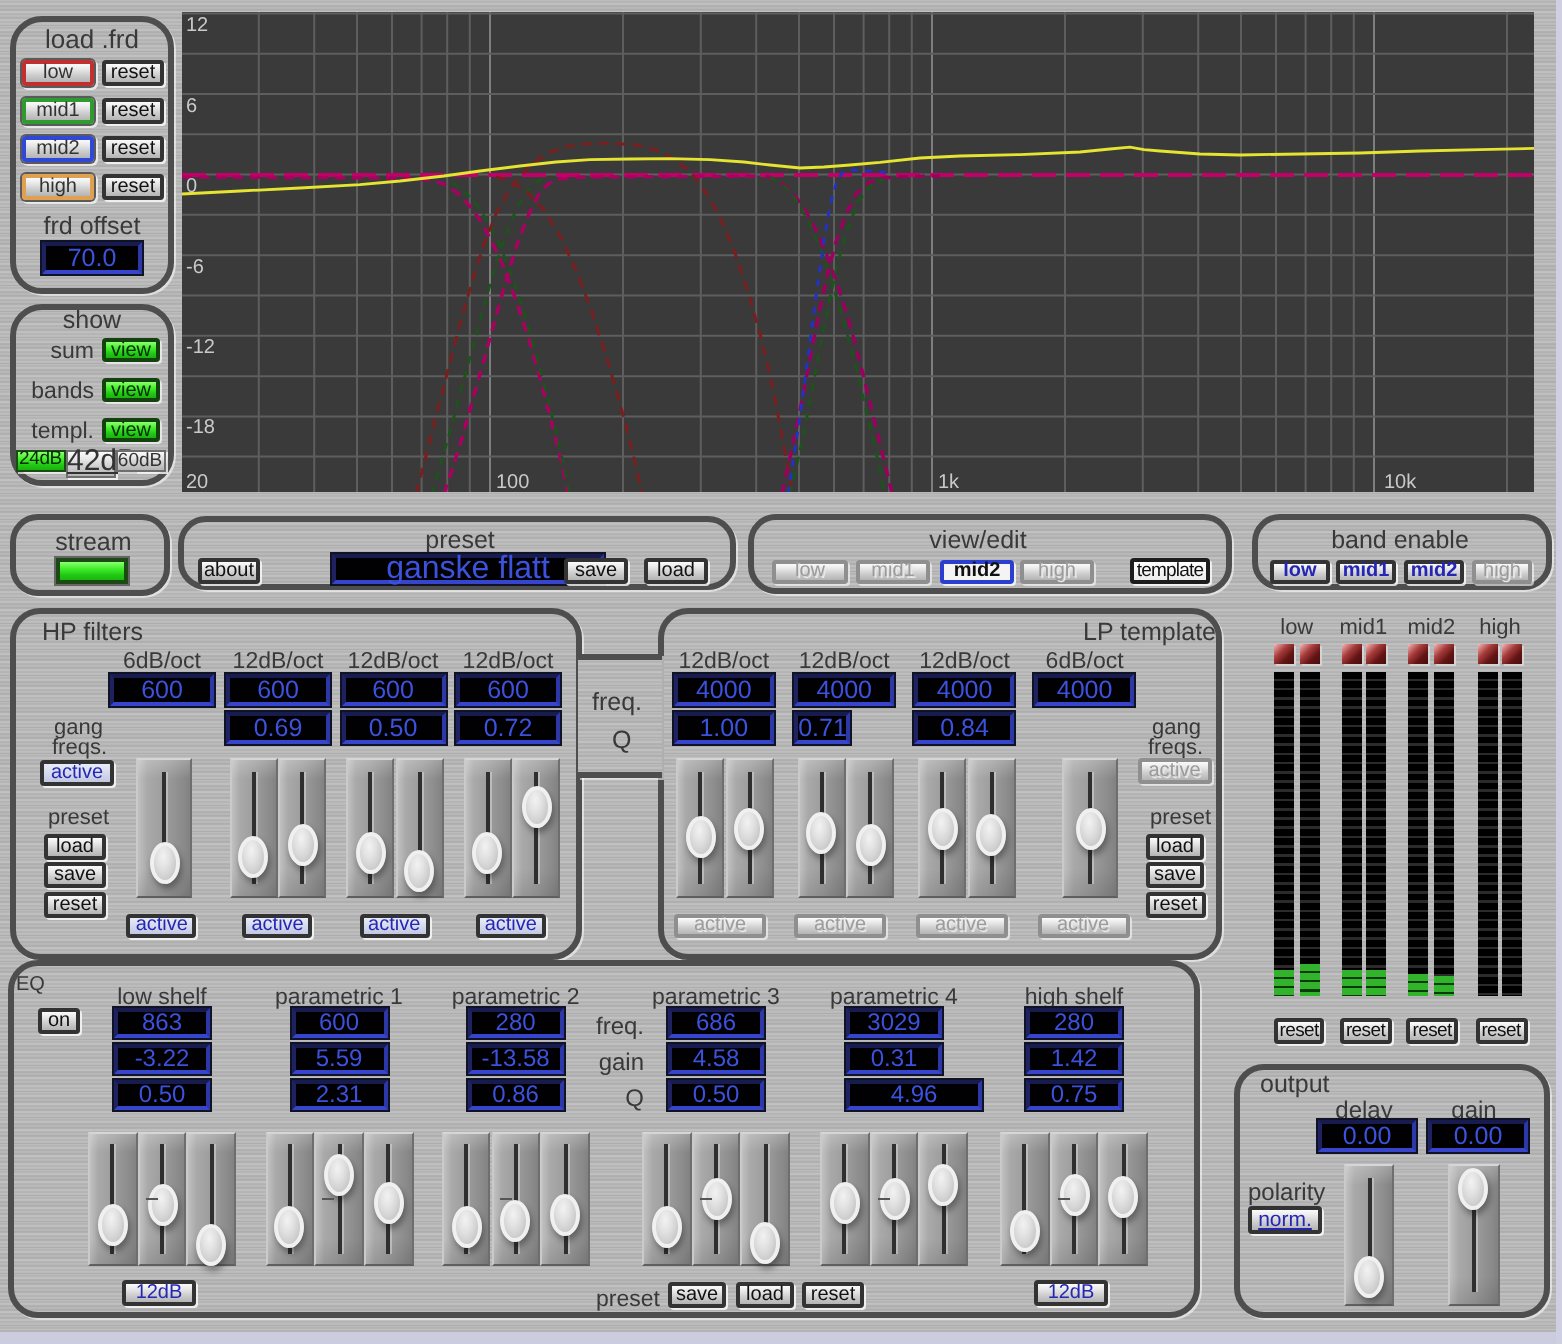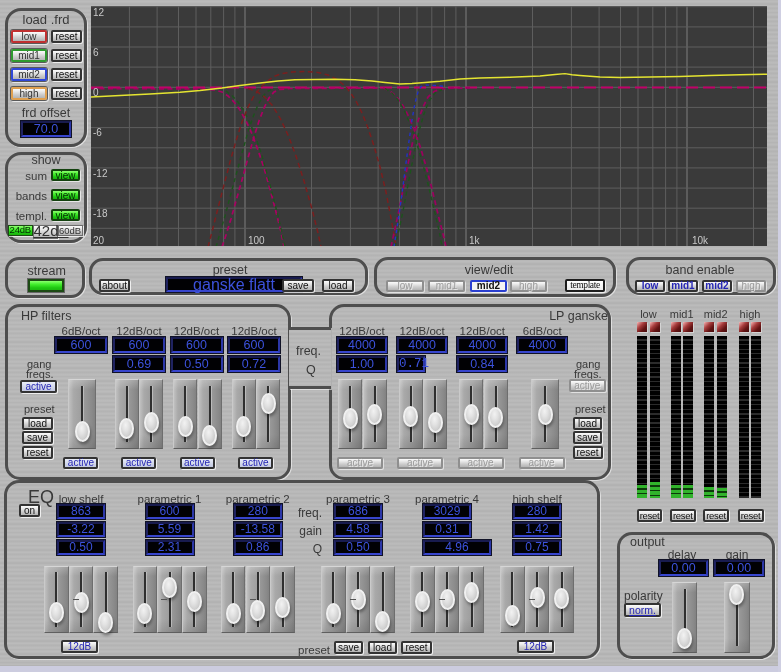--- a/index.html
+++ b/index.html
@@ -16,21 +16,21 @@
 .panel{position:absolute;border:3px solid #4e4e4e;border-radius:15px;
  box-shadow:1px 1px 0 rgba(255,255,255,.55);}
 .lbl{position:absolute;color:#393939;white-space:nowrap;}
 .btn{position:absolute;border:2px solid #333333;border-radius:2px;color:#111;
  background:linear-gradient(180deg,#fbfbfb 0%,#e9e9e9 28%,#cdcdcd 62%,#b4b4b4 100%);
  box-shadow:1px 1px 0 rgba(252,252,252,.8);
  font-size:10px;text-align:center;font-family:"Liberation Sans",sans-serif;}
 .btn.dis{border-color:#8f8f8f;color:#9b9b9b;text-shadow:1px 1px 0 #e8e8e8;box-shadow:1px 1px 0 rgba(252,252,252,.6);}
 .btn.blue{color:#2526b4;}
 .btn.sel{background:#f4f4f4;border-color:#2a3fd0;font-weight:bold;}
-.btn.white{background:linear-gradient(180deg,#ffffff,#ececec);border-color:#1d1d1d;font-weight:bold;font-family:Liberation Serif, serif;}
+.btn.white{background:linear-gradient(180deg,#ffffff,#ececec);border-color:#1d1d1d;font-weight:bold;}
 .lcd{position:absolute;background:#010104;color:#3c52dc;text-align:center;
  border-top:2px solid #181b4e;border-left:2px solid #1f2260;
  border-bottom:2px solid #3745cd;border-right:2px solid #2c37a8;
  box-shadow:0 0 0 1px #101226;
  font-size:12.5px;font-family:"Liberation Sans",sans-serif;}
 .vbtn{position:absolute;border:2px solid #14420f;border-radius:2px;color:#042a04;
  background:linear-gradient(180deg,#8cff6e 0%,#44ee2c 38%,#20c914 72%,#1bb20d 100%);
  box-shadow:1px 1px 0 rgba(250,250,250,.7);font-size:10px;text-align:center;}
 .scell{position:absolute;background:
  linear-gradient(180deg,rgba(255,255,255,.22) 0%,rgba(255,255,255,0) 14%,rgba(0,0,0,0) 80%,rgba(0,0,0,.10) 100%),
@@ -124,42 +124,42 @@
 <div class="btn blue" style="left:635px;top:280px;width:30px;height:12px;line-height:8px;font-size:10px;font-weight:bold;">low</div>
 <div class="btn blue" style="left:668px;top:280px;width:30px;height:12px;line-height:8px;font-size:10px;font-weight:bold;">mid1</div>
 <div class="btn blue" style="left:702px;top:280px;width:30px;height:12px;line-height:8px;font-size:10px;font-weight:bold;">mid2</div>
 <div class="btn dis" style="left:736px;top:280px;width:30px;height:12px;line-height:8px;font-size:10px;">high</div>
 <div class="panel" style="left:5px;top:304px;width:286px;height:176px;border-radius:15px;"></div>
 <div class="panel" style="left:329px;top:304px;width:282px;height:176px;border-radius:15px;"></div>
 <div class="metal" style="position:absolute;left:289px;top:326.5px;width:42px;height:62px;border-top:3px solid #4e4e4e;border-bottom:3px solid #4e4e4e;box-shadow:1px 1px 0 rgba(255,255,255,.55);"></div>
 <div class="lbl " style="left:296px;top:344px;font-size:12.5px;">freq.</div>
 <div class="lbl " style="left:306px;top:363px;font-size:12.5px;">Q</div>
 <div class="lbl " style="left:21px;top:308.5px;font-size:12.5px;">HP filters</div>
-<div class="lbl " style="left:0px;top:0px;font-size:12.5px;left:508px;top:309px;width:100px;text-align:right;">LP ganske</div>
+<div class="lbl " style="left:0px;top:0px;font-size:12.5px;left:508px;top:309px;width:100px;text-align:right;">LP template</div>
 <div class="lbl" style="left:21px;top:324.5px;width:120px;text-align:center;font-size:11.5px;">6dB/oct</div>
 <div class="lbl" style="left:79px;top:324.5px;width:120px;text-align:center;font-size:11.5px;">12dB/oct</div>
 <div class="lbl" style="left:136.5px;top:324.5px;width:120px;text-align:center;font-size:11.5px;">12dB/oct</div>
 <div class="lbl" style="left:194px;top:324.5px;width:120px;text-align:center;font-size:11.5px;">12dB/oct</div>
 <div class="lbl" style="left:301.9px;top:324.5px;width:120px;text-align:center;font-size:11.5px;">12dB/oct</div>
 <div class="lbl" style="left:362.1px;top:324.5px;width:120px;text-align:center;font-size:11.5px;">12dB/oct</div>
 <div class="lbl" style="left:422.3px;top:324.5px;width:120px;text-align:center;font-size:11.5px;">12dB/oct</div>
 <div class="lbl" style="left:482.29999999999995px;top:324.5px;width:120px;text-align:center;font-size:11.5px;">6dB/oct</div>
 <div class="lcd" style="left:55px;top:337px;width:52px;height:16px;line-height:13px;font-size:12.5px;">600</div>
 <div class="lcd" style="left:113px;top:337px;width:52px;height:16px;line-height:13px;font-size:12.5px;">600</div>
 <div class="lcd" style="left:170.5px;top:337px;width:52px;height:16px;line-height:13px;font-size:12.5px;">600</div>
 <div class="lcd" style="left:228px;top:337px;width:52px;height:16px;line-height:13px;font-size:12.5px;">600</div>
 <div class="lcd" style="left:113px;top:356px;width:52px;height:16px;line-height:13px;font-size:12.5px;">0.69</div>
 <div class="lcd" style="left:170.5px;top:356px;width:52px;height:16px;line-height:13px;font-size:12.5px;">0.50</div>
 <div class="lcd" style="left:228px;top:356px;width:52px;height:16px;line-height:13px;font-size:12.5px;">0.72</div>
 <div class="lcd" style="left:336.9px;top:337px;width:50px;height:16px;line-height:13px;font-size:12.5px;">4000</div>
 <div class="lcd" style="left:397.1px;top:337px;width:50px;height:16px;line-height:13px;font-size:12.5px;">4000</div>
 <div class="lcd" style="left:457.3px;top:337px;width:50px;height:16px;line-height:13px;font-size:12.5px;">4000</div>
 <div class="lcd" style="left:517.3px;top:337px;width:50px;height:16px;line-height:13px;font-size:12.5px;">4000</div>
 <div class="lcd" style="left:336.9px;top:356px;width:50px;height:16px;line-height:13px;font-size:12.5px;">1.00</div>
-<div class="lcd" style="left:397.1px;top:356px;width:28px;height:16px;line-height:13px;font-size:12.5px;font-family:Liberation Mono, monospace;">0.71</div>
+<div class="lcd" style="left:397.1px;top:356px;width:28px;height:16px;line-height:13px;font-size:12.5px;">0.71</div>
 <div class="lcd" style="left:457.3px;top:356px;width:50px;height:16px;line-height:13px;font-size:12.5px;">0.84</div>
 <div class="scell" style="left:68px;top:379px;width:28px;height:70px;"></div>
 <div class="track" style="left:81.0px;top:386px;height:56px;"></div>
 <div class="knob" style="left:74.5px;top:420.5px;width:15px;height:21px;"></div>
 <div class="scell" style="left:114.5px;top:379px;width:24px;height:70px;"></div>
 <div class="track" style="left:125.5px;top:386px;height:56px;"></div>
 <div class="knob" style="left:119.0px;top:418.2px;width:15px;height:21px;"></div>
 <div class="scell" style="left:139.0px;top:379px;width:24px;height:70px;"></div>
 <div class="track" style="left:150.0px;top:386px;height:56px;"></div>
 <div class="knob" style="left:143.5px;top:411.9px;width:15px;height:21px;"></div>
@@ -242,21 +242,21 @@
 <div class="mgrn" style="left:717.1px;top:488.0px;height:9.5px;"></div>
 <div class="clip" style="left:738.7px;top:322px;"></div>
 <div class="mcol" style="left:738.7px;top:336px;height:161.5px;"></div>
 <div class="clip" style="left:751.4px;top:322px;"></div>
 <div class="mcol" style="left:751.4px;top:336px;height:161.5px;"></div>
 <div class="btn " style="left:636.8px;top:508.5px;width:25.5px;height:13px;line-height:9px;font-size:9.5px;letter-spacing:-0.3px;">reset</div>
 <div class="btn " style="left:670px;top:508.5px;width:25.5px;height:13px;line-height:9px;font-size:9.5px;letter-spacing:-0.3px;">reset</div>
 <div class="btn " style="left:703.3px;top:508.5px;width:25.5px;height:13px;line-height:9px;font-size:9.5px;letter-spacing:-0.3px;">reset</div>
 <div class="btn " style="left:737.5px;top:508.5px;width:26px;height:13px;line-height:9px;font-size:9.5px;letter-spacing:-0.3px;">reset</div>
 <div class="panel" style="left:4px;top:480px;width:596px;height:179px;border-radius:15px;"></div>
-<div class="lbl " style="left:28px;top:487px;font-size:18px;">EQ</div>
+<div class="lbl " style="left:8px;top:487px;font-size:10px;">EQ</div>
 <div class="btn " style="left:19px;top:504px;width:21px;height:13px;line-height:9px;font-size:10px;">on</div>
 <div class="lbl" style="left:21px;top:492.5px;width:120px;text-align:center;font-size:11.5px;">low shelf</div>
 <div class="lbl" style="left:109.5px;top:492.5px;width:120px;text-align:center;font-size:11.5px;">parametric 1</div>
 <div class="lbl" style="left:197.8px;top:492.5px;width:120px;text-align:center;font-size:11.5px;">parametric 2</div>
 <div class="lbl" style="left:298px;top:492.5px;width:120px;text-align:center;font-size:11.5px;">parametric 3</div>
 <div class="lbl" style="left:387px;top:492.5px;width:120px;text-align:center;font-size:11.5px;">parametric 4</div>
 <div class="lbl" style="left:477px;top:492.5px;width:120px;text-align:center;font-size:11.5px;">high shelf</div>
 <div class="lcd" style="left:57px;top:504px;width:48px;height:14.5px;line-height:11.5px;font-size:12px;">863</div>
 <div class="lcd" style="left:57px;top:522px;width:48px;height:14.5px;line-height:11.5px;font-size:12px;">-3.22</div>
 <div class="lcd" style="left:57px;top:540px;width:48px;height:14.5px;line-height:11.5px;font-size:12px;">0.50</div>

